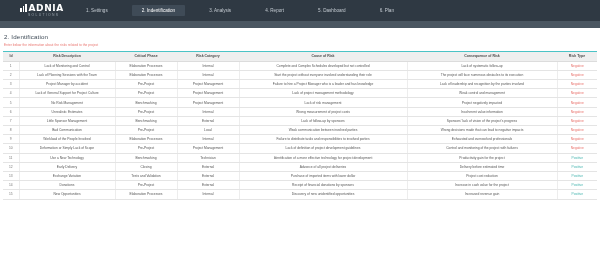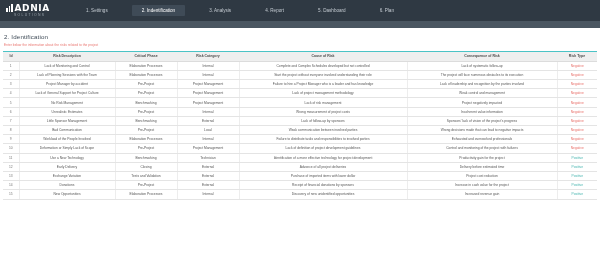--- a/index.html
+++ b/index.html
@@ -15,21 +15,21 @@
     height: 21px;
     background: #2f3943;
     display: flex;
     align-items: center;
     position: relative;
   }
   .brand {
     display: flex;
     flex-direction: column;
     justify-content: center;
-    padding-left: 6px;
+    padding-left: 20px;
     width: 56px;
   }
   .brand-row { display: flex; align-items: center; gap: 2px; }
   .brand-bars { display: flex; align-items: flex-end; gap: 1px; height: 8px; }
   .brand-bars i { display: block; width: 1.5px; background: #ffffff; }
   .brand-bars i:nth-child(1) { height: 4px; }
   .brand-bars i:nth-child(2) { height: 6px; }
   .brand-bars i:nth-child(3) { height: 8px; }
   .brand-name {
     color: #ffffff;

